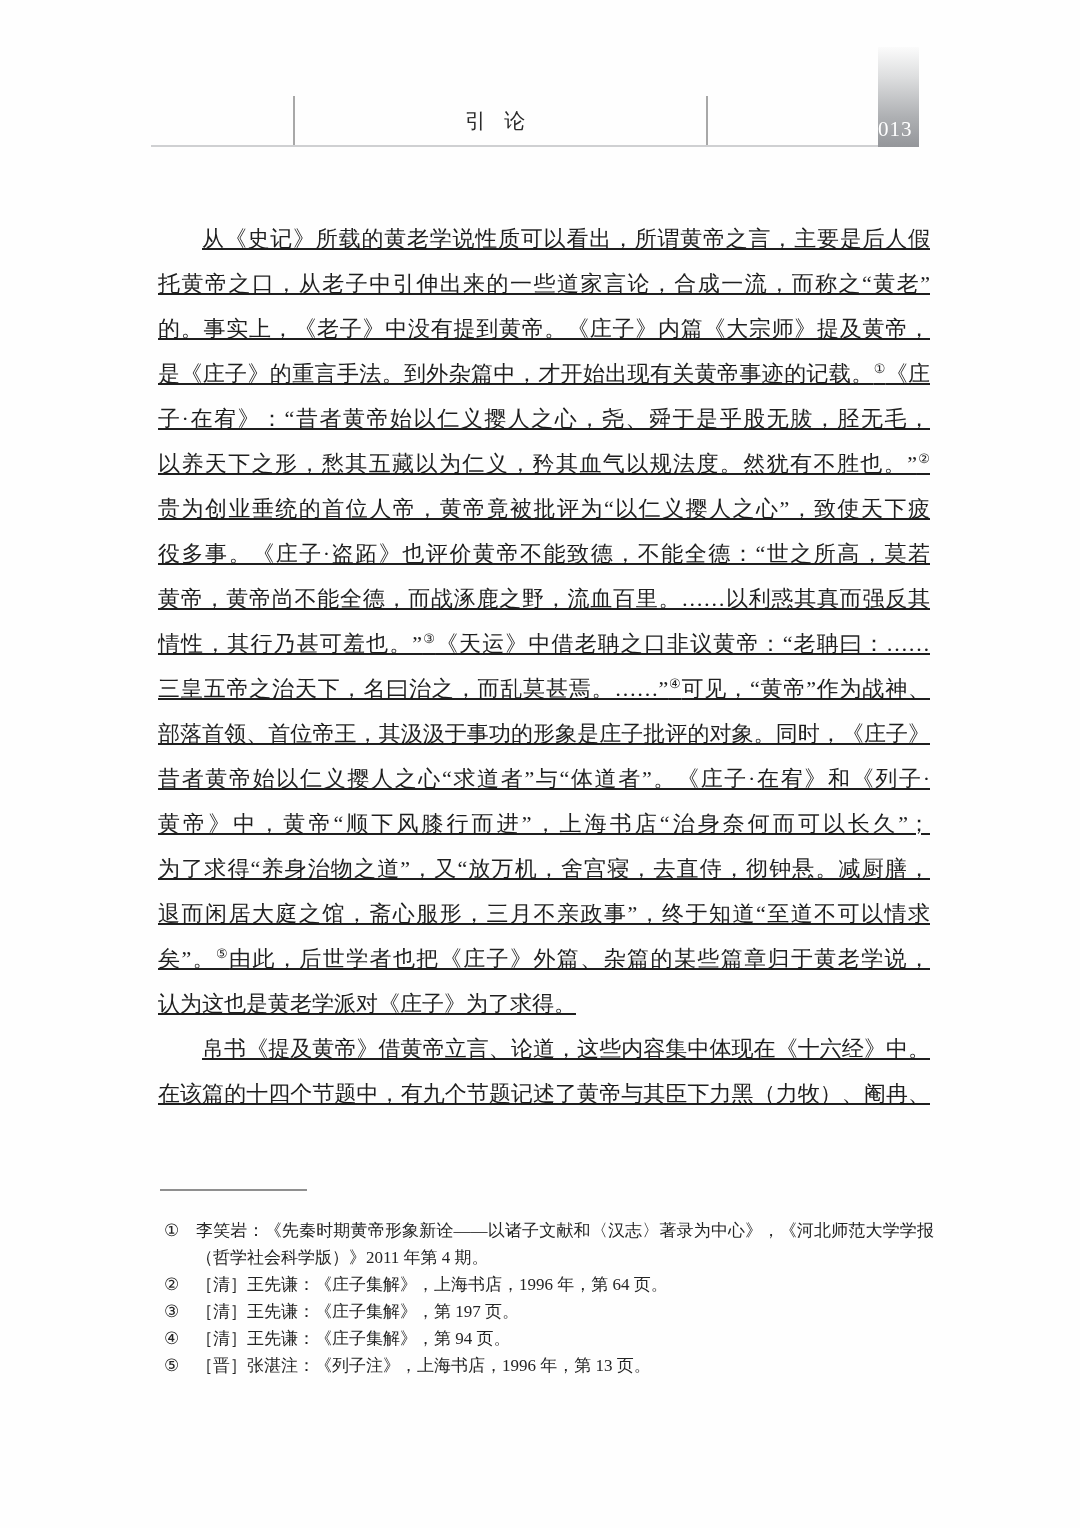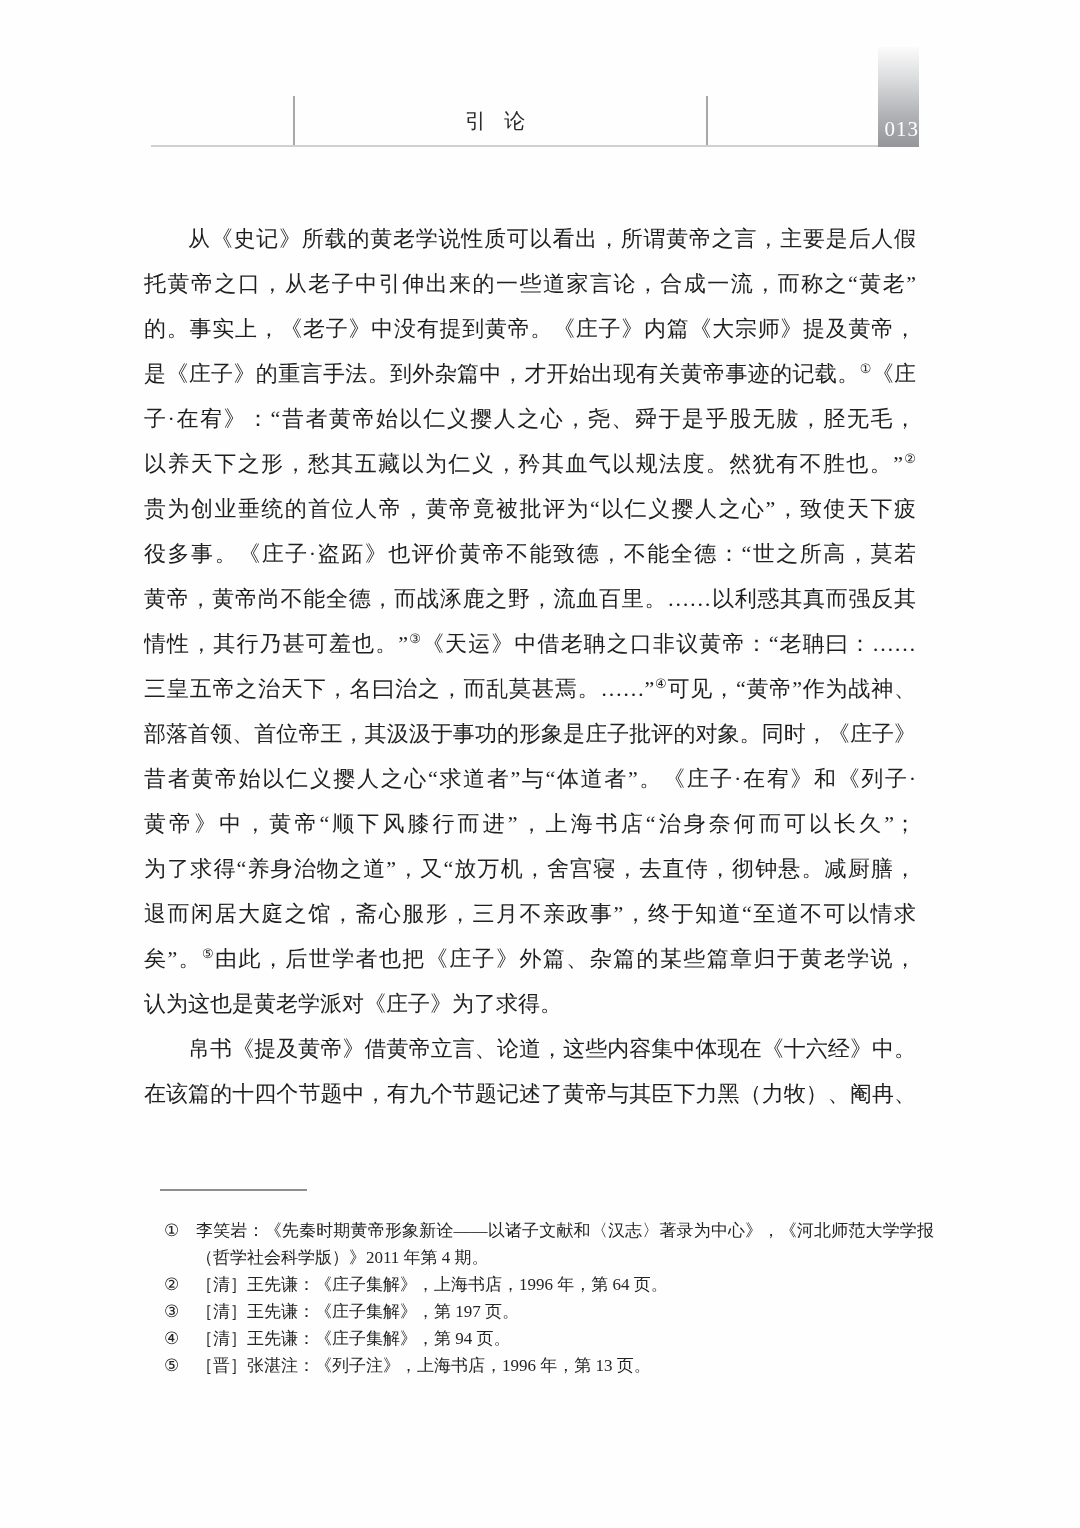--- a/index.html
+++ b/index.html
@@ -23,26 +23,26 @@
   .head-rule {
     position:absolute; top:145px; left:151px; width:727px; height:2px;
     background:#cfd0d2;
   }
   .page-badge {
     position:absolute; left:878px; top:47px; width:41px; height:100px;
     background:linear-gradient(180deg,#fbfbfb 0%,#dddedf 30%,#aeb0b3 70%,#94969a 100%);
   }
   .page-num {
     position:absolute; bottom:5px; left:0; width:100%;
-    text-align:right; color:#ffffff; font-size:21px; letter-spacing:1px;
+    text-align:left; color:#ffffff; font-size:21px; letter-spacing:1px;
   }
   
   .body-text {
-    position:absolute; left:144px; top:216px; width:772px;
-    font-size:22px; color:#1f1f1f;
+    position:absolute; left:158px; top:216px; width:772px;
+    font-size:22px; color:#1f1f1f;text-decoration:underline;
   }
   .body-line {
     height:45px; line-height:45px; overflow:hidden;
     text-align:justify; text-justify:inter-character;
     white-space:normal;
   }
   .jl::after { content:""; display:inline-block; width:100%; height:0; vertical-align:top; }
   .indent { text-indent:44px; }
   sup.fn-ref { font-size:13px; line-height:0; vertical-align:8px; letter-spacing:0; }
   

